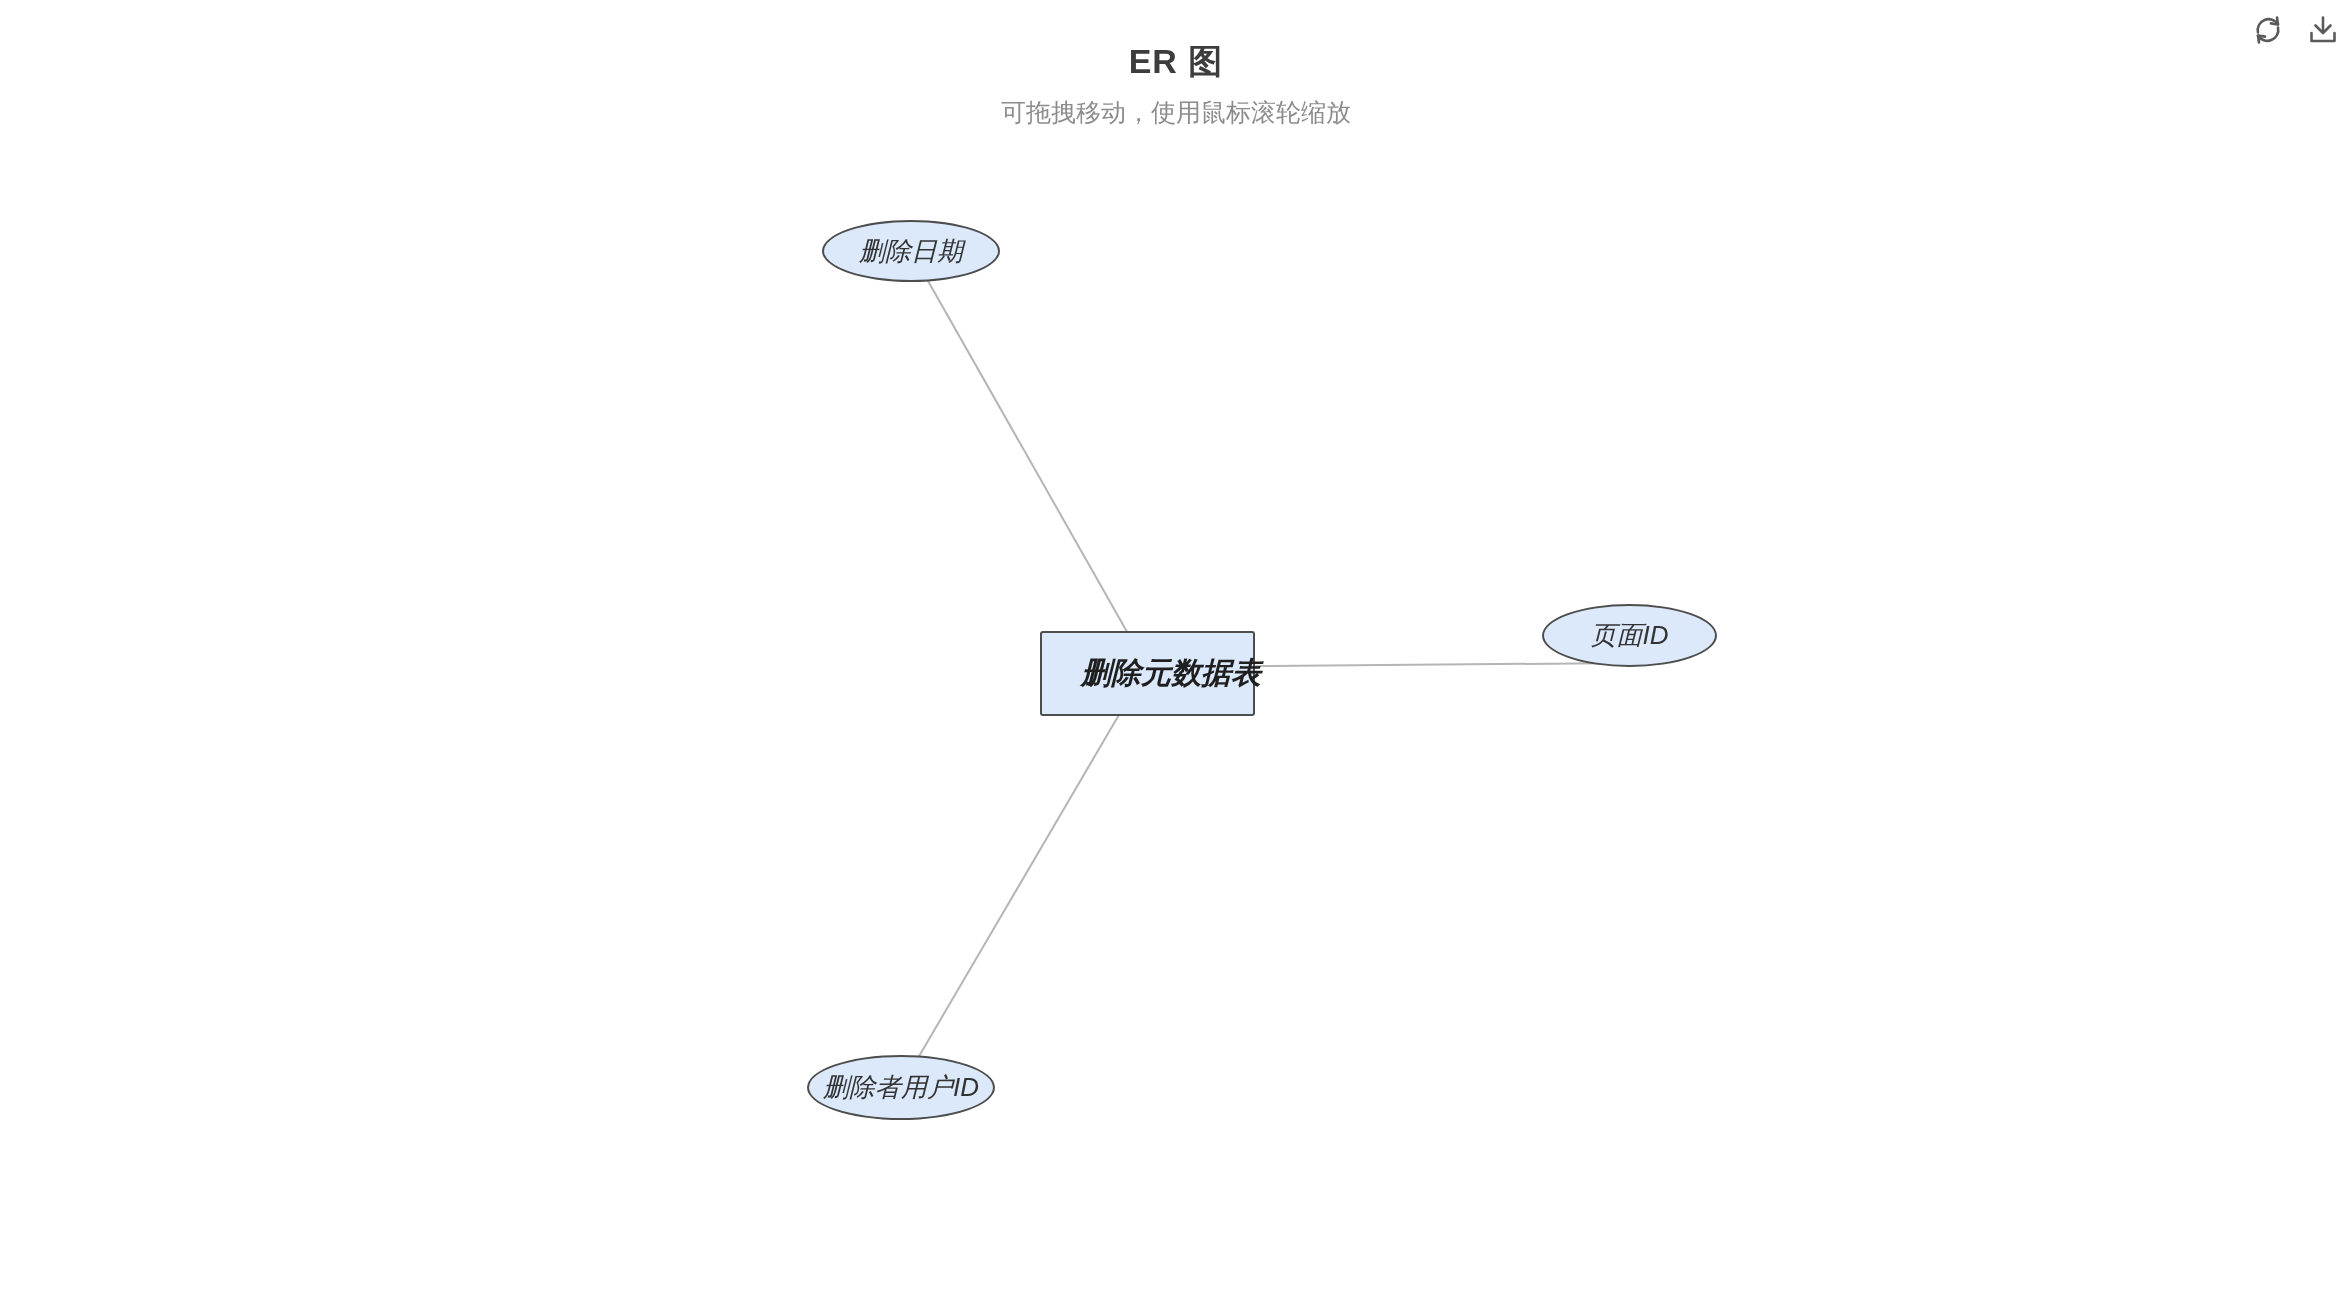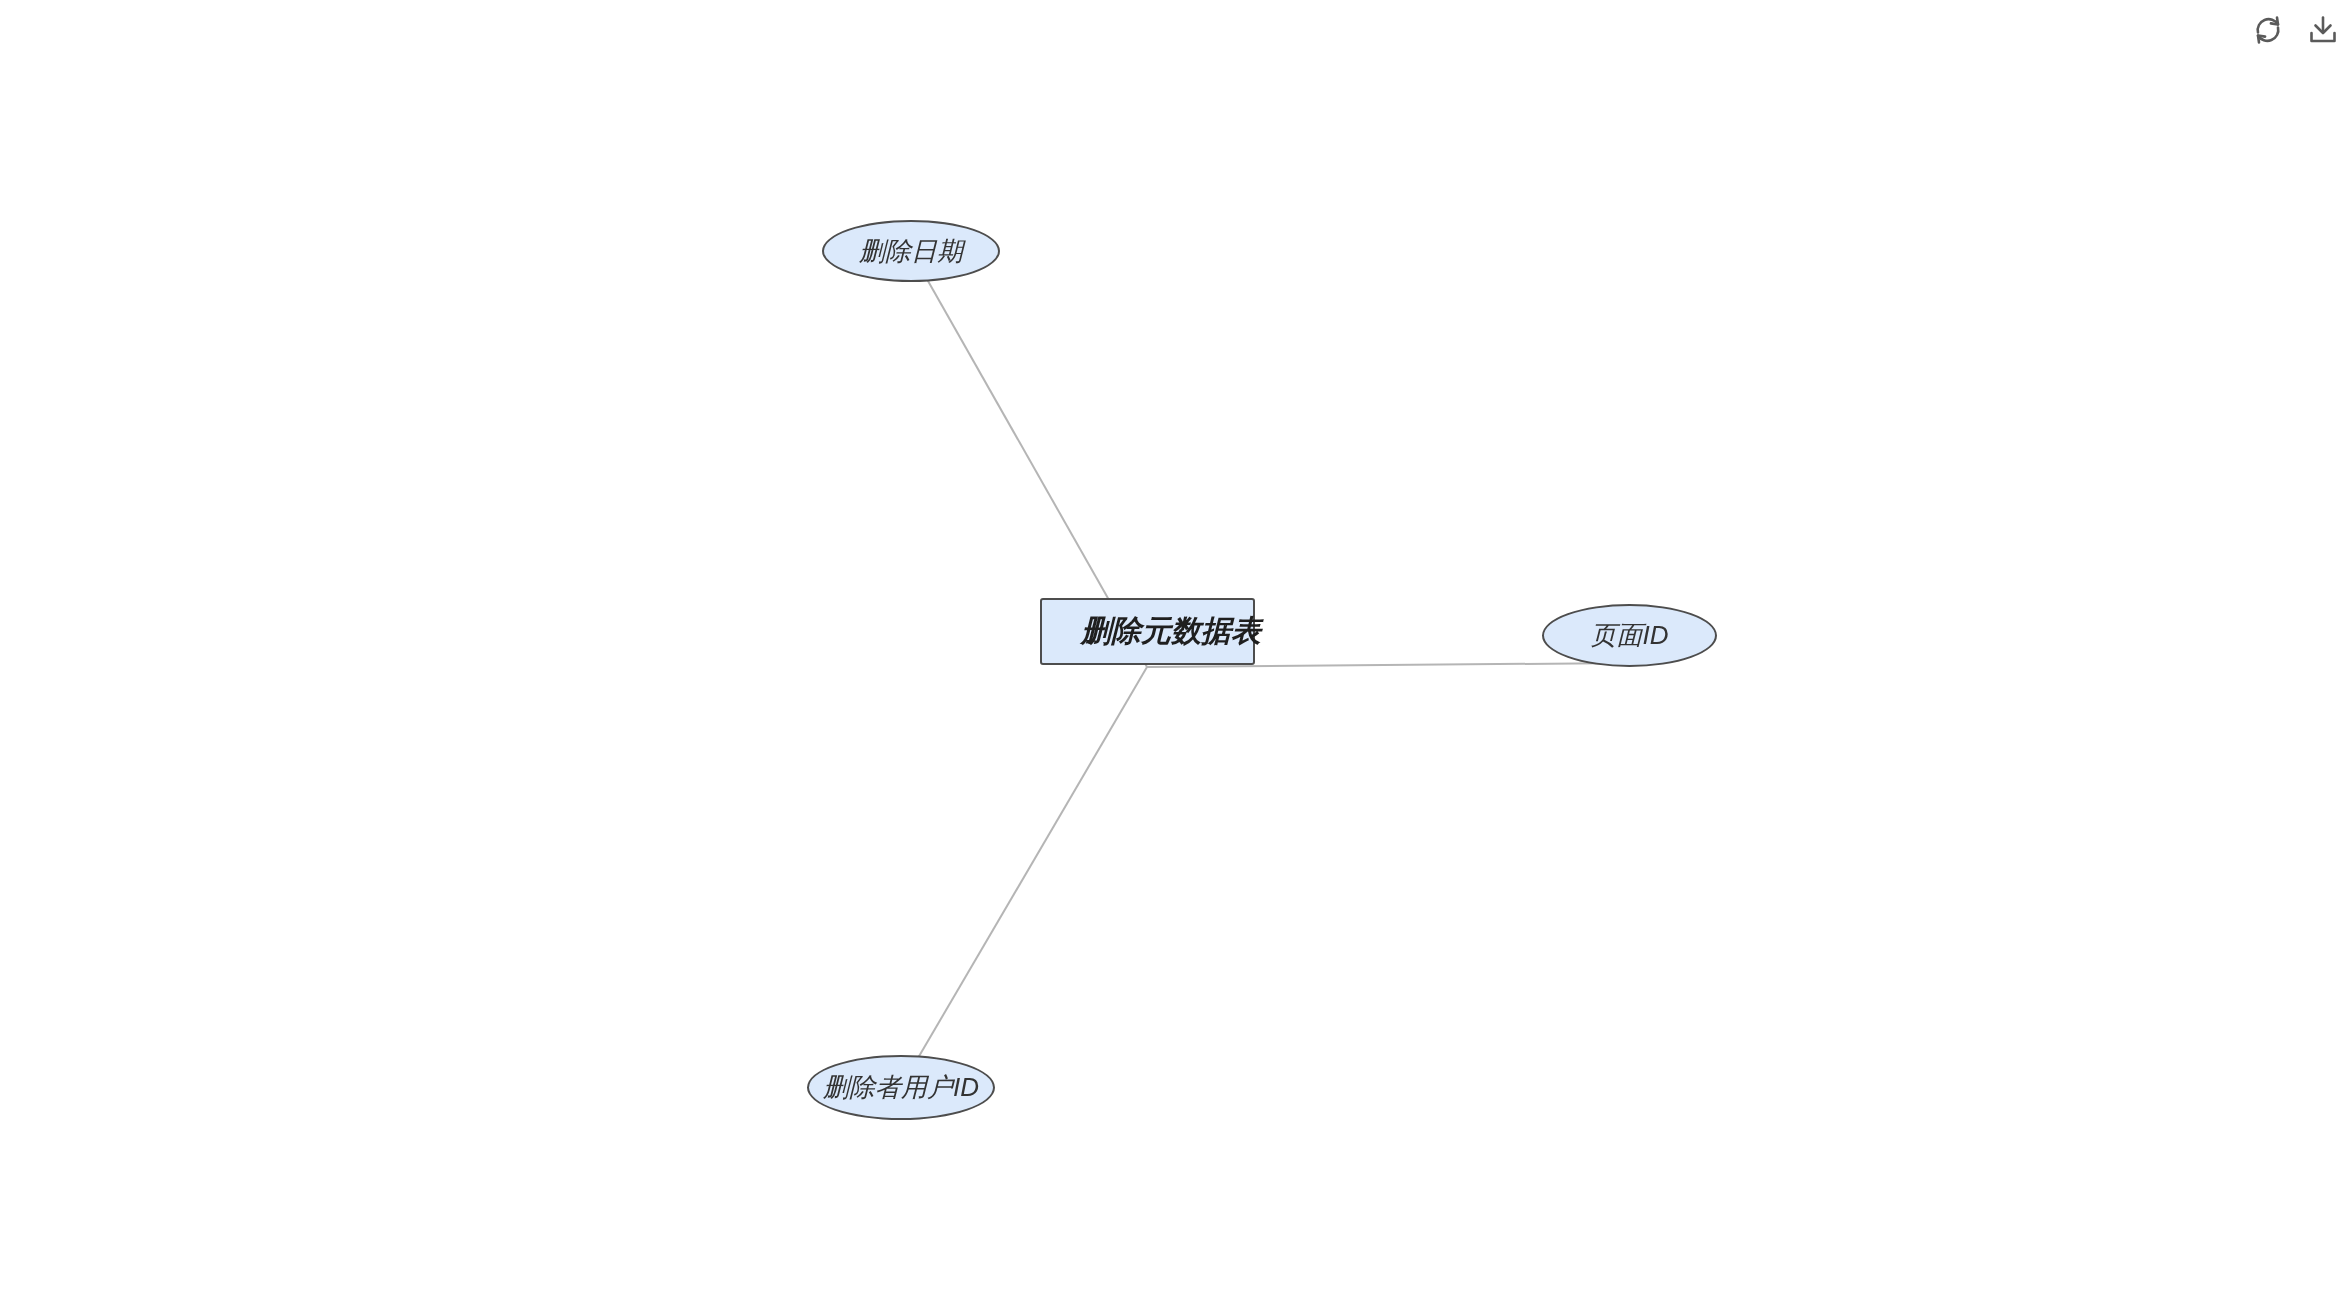--- a/index.html
+++ b/index.html
@@ -103,23 +103,23 @@
     justify-content: center;
     background: var(--node-fill, #dbe9fb);
     border: 2px solid var(--node-border, #4d4d4d);
     white-space: nowrap;
     cursor: move;
     user-select: none;
     font-style: italic;
   }
   .node.entity {
     left: 1040px;
-    top: 598px;
+    top: 631px;
     width: 215px;
-    height: 67px;
+    height: 85px;
     border-radius: 3px;
     font-size: 30px;
     font-weight: 700;
     color: var(--entity-text, #1f1f1f);
     padding-left: 47px;
   }
   .node.attr {
     border-radius: 50%;
     font-size: 26px;
     font-weight: 400;
@@ -142,20 +142,24 @@
     top: 1055px;
     width: 188px;
     height: 65px;
   }
 </style>
 </head>
 <body>
 
 <div class="page">
 
+  <div class="header">
+    <h1 class="title">ER 图</h1>
+    <p class="subtitle">可拖拽移动，使用鼠标滚轮缩放</p>
+  </div>
 
   <div class="toolbar">
     <button class="icon-btn">
       <svg viewBox="0 0 34 34">
         <path class="icon-stroke" d="M7 19.5 A10.9 10.9 0 0 1 27 11.5"></path>
         <path class="icon-stroke" d="M26 4.5 L27 11.5 L19.9 10.4"></path>
         <path class="icon-stroke" d="M27 14.5 A10.9 10.9 0 0 1 7 22.5"></path>
         <path class="icon-stroke" d="M8 29.5 L7 22.5 L14.1 23.6"></path>
       </svg>
     </button>

